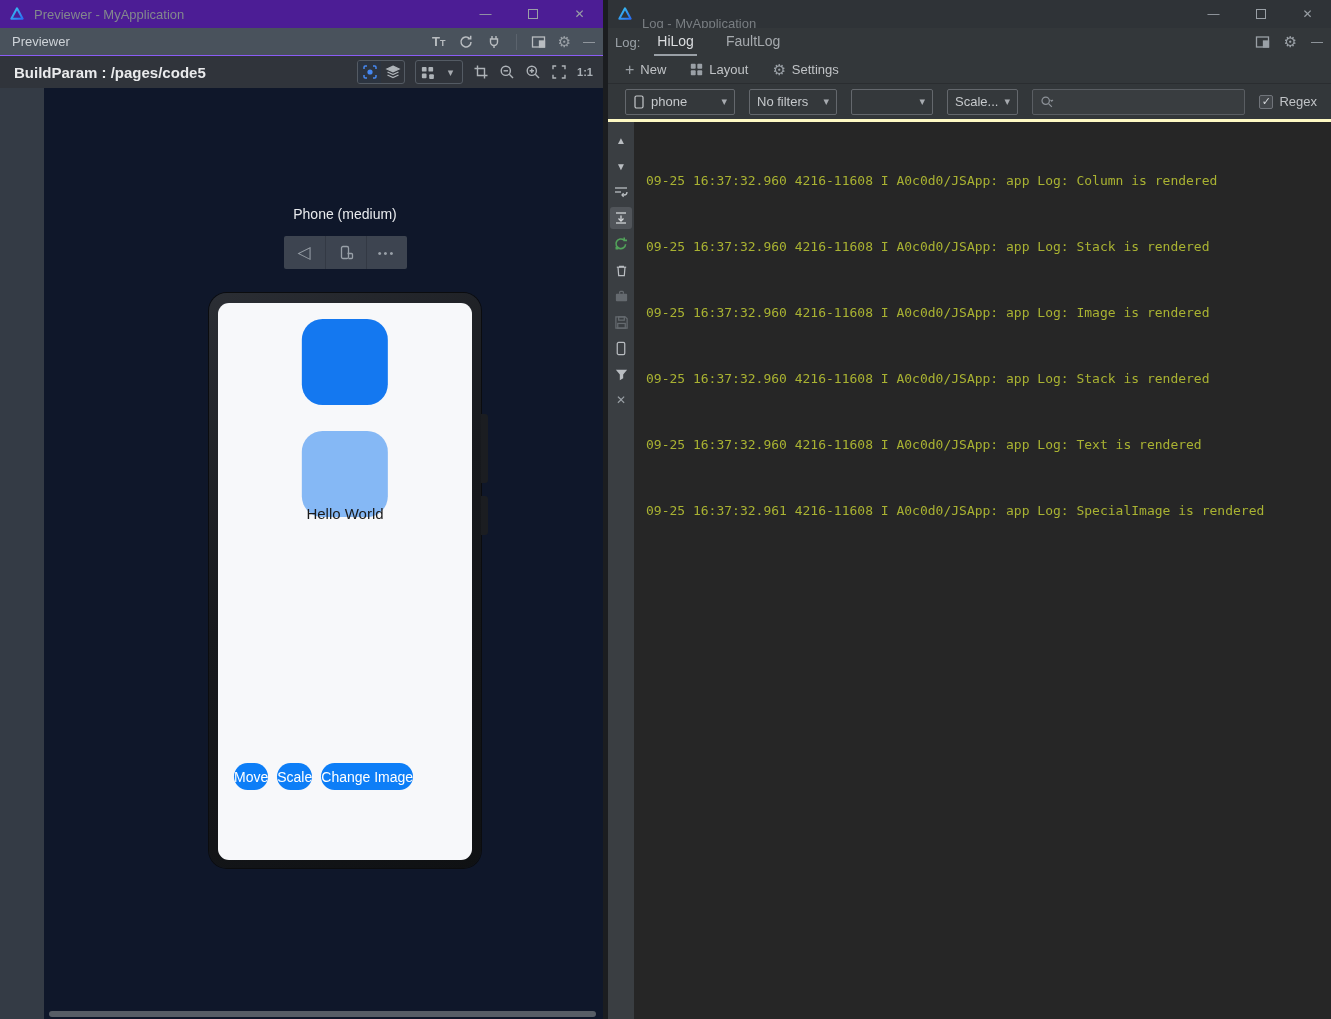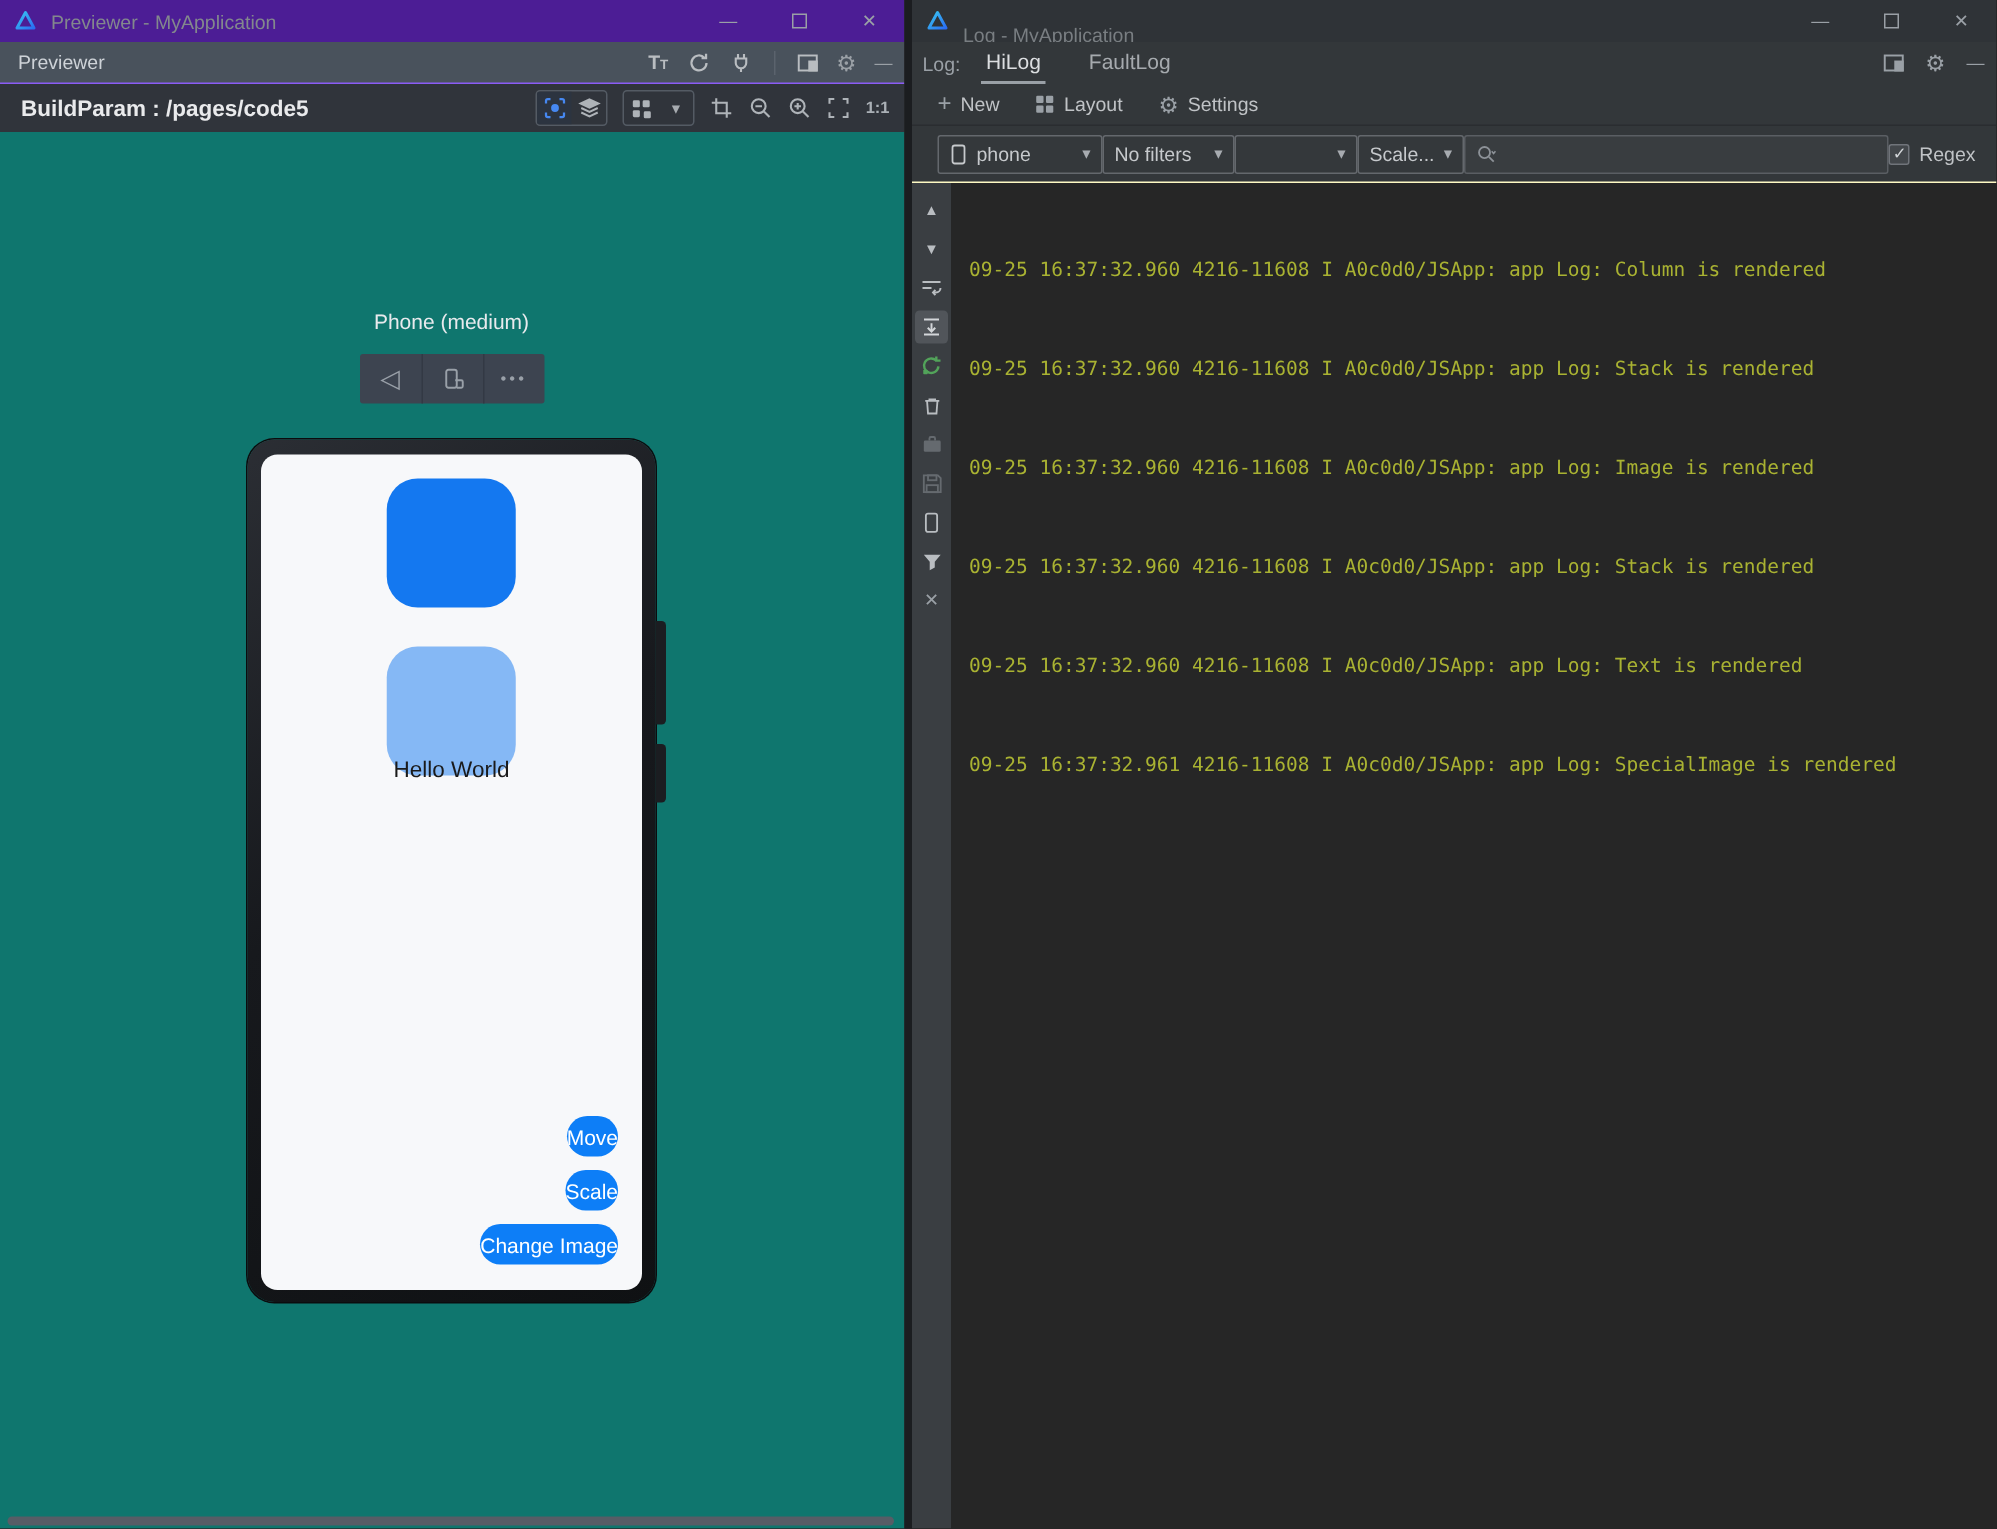--- a/index.html
+++ b/index.html
@@ -40,21 +40,21 @@
   .tool-sep { width:1px; height:16px; background:#5b636d; margin:0 2px; }
 
   .bp-row { height:32px; flex:0 0 32px; background:#30343b; display:flex; align-items:center; padding:0 10px 0 14px; }
   .bp-row .bp-text { font-size:15px; font-weight:bold; color:#e9eaec; }
   .bp-tools { margin-left:auto; display:flex; align-items:center; gap:10px; }
   .icon-group { display:flex; border:1px solid #545b64; border-radius:3px; overflow:hidden; }
   .icon-cell { width:23px; height:22px; display:flex; align-items:center; justify-content:center; }
   .icon-cell.selected { background:#2c3440; }
   .ratio-label { font-size:11px; font-weight:bold; color:#aab0b6; }
 
-  .preview-area { flex:1; position:relative; background:#0f766e; }
+  .preview-area { flex:1; position:relative; background:#0f172a;margin-left:44px; }
   .device-column { position:absolute; left:165px; top:118px; width:272px; display:flex; flex-direction:column; align-items:center; }
   .device-label { font-size:14px; color:#e8eaed; height:20px; margin-bottom:10px; }
   .seg-control { display:flex; background:#3d4450; border-radius:2px; height:33px; margin-bottom:24px; }
   .seg-btn { width:41px; height:33px; display:flex; align-items:center; justify-content:center; }
   .seg-btn + .seg-btn { border-left:1px solid #333944; }
 
   .phone-frame { width:272px; height:575px; background:linear-gradient(145deg,#2b2e34 0%, #17191d 45%, #0f1113 100%); border-radius:18px; padding:10px 9px 8px 9px; position:relative; box-shadow:0 0 0 1px #0b0c0e; }
   .phone-screen { width:100%; height:100%; background:#f7f8fa; border-radius:11px; position:relative; overflow:hidden; }
   .side-btn { position:absolute; right:-7px; width:7px; background:#1b1d21; border-radius:0 3px 3px 0; }
   .side-btn.vol { top:121px; height:69px; }
@@ -62,39 +62,39 @@
 
   .harmony-icon { background:#1478f0; display:grid; grid-template-columns:1fr 1fr; grid-template-rows:1fr 1fr; gap:7%; padding:17%; border-radius:24%; position:absolute; left:50%; transform:translateX(-50%); }
   .petal { background:#fff; }
   .petal.tl { border-radius:50% 50% 32% 50%; }
   .petal.tr { border-radius:50% 50% 50% 32%; }
   .petal.bl { border-radius:50% 32% 50% 50%; }
   .petal.br { border-radius:32% 50% 50% 50%; }
   .icon-primary { width:56px; height:56px; top:16px; }
   .icon-secondary { width:62px; height:62px; top:128px; opacity:.5; }
   .hello-text { position:absolute; top:202px; left:0; right:0; text-align:center; font-size:15px; color:#1a1a1a; }
-  .app-buttons { position:absolute; left:16px; right:16px; top:441px; display:flex; flex-direction:column; gap:9px;align-items:flex-end; }
+  .app-buttons { position:absolute; left:16px; right:16px; top:460px; display:flex; flex-direction:row; gap:9px;align-items:flex-end; }
   .pill-btn { height:27px; border-radius:14px; background:#0d7ef7; color:#ffffff; font-size:14px; display:flex; align-items:center; justify-content:center; border:none; }
 
   .h-scrollbar { position:absolute; left:5px; right:7px; bottom:2px; height:6px; background:#575d66; border-radius:3px; }
 
   
   .log-window { left:603px; width:728px; background:#262626; border-left:5px solid #1b1d20; }
   .log-window .titlebar { background:#2f3337; }
   .log-window .titlebar .title { color:#797e82;margin-top:19px; }
   .tab-row { height:28px; flex:0 0 28px; background:#33373a; display:flex; align-items:center; padding:0 8px 0 7px; }
   .tab-row .tabs-label { font-size:13px; color:#9aa0a6; margin-right:14px; }
   .tab { height:100%; display:flex; align-items:center; padding:0 3px; margin-right:26px; font-size:14px; color:#a6aaae; border-bottom:2px solid transparent; }
   .tab.active { color:#dcdee0; border-bottom-color:#9aa0a6; }
   .tab-row .tools { margin-left:auto; display:flex; align-items:center; gap:14px; }
 
   .action-row { height:28px; flex:0 0 28px; background:#33373a; display:flex; gap:24px; padding-left:17px; border-bottom:1px solid #2a2d30; }
   .action-item { display:flex; align-items:center; gap:6px; font-size:13px; color:#c0c3c6; }
 
-  .filter-row { height:38px; flex:0 0 38px; background:#33373a; display:flex; align-items:center; padding:0 14px 0 17px; border-bottom:1px solid #fef9c3; }
+  .filter-row { height:38px; flex:0 0 38px; background:#33373a; display:flex; align-items:center; gap:14px; padding:0 14px 0 17px; border-bottom:3px solid #fef9c3; }
   .select { height:26px; border:1px solid #64686d; border-radius:2px; background:#34383b; display:flex; align-items:center; gap:6px; padding:0 7px; font-size:13px; color:#c6c9cc; }
   .select .val { flex:1; white-space:nowrap; overflow:hidden; }
   .sel-device { width:110px; } .sel-filter { width:88px; } .sel-module { width:82px; } .sel-level { width:71px; }
   .search-box { height:26px; flex:1; border:1px solid #5a5e63; border-radius:2px; background:#393d40; display:flex; align-items:center; gap:4px; padding:0 7px; }
   .search-input { background:transparent; border:none; outline:none; color:#c6c9cc; font-size:13px; flex:1; }
   .regex-wrap { display:flex; align-items:center; gap:6px; }
   .checkbox { width:14px; height:14px; border:1px solid #70747a; border-radius:2px; background:#43474b; display:flex; align-items:center; justify-content:center; }
   .checkbox::before { content:"\2713"; font-size:11px; color:#d3d6d9; }
   .regex-label { font-size:13px; color:#c0c3c6; }
 

